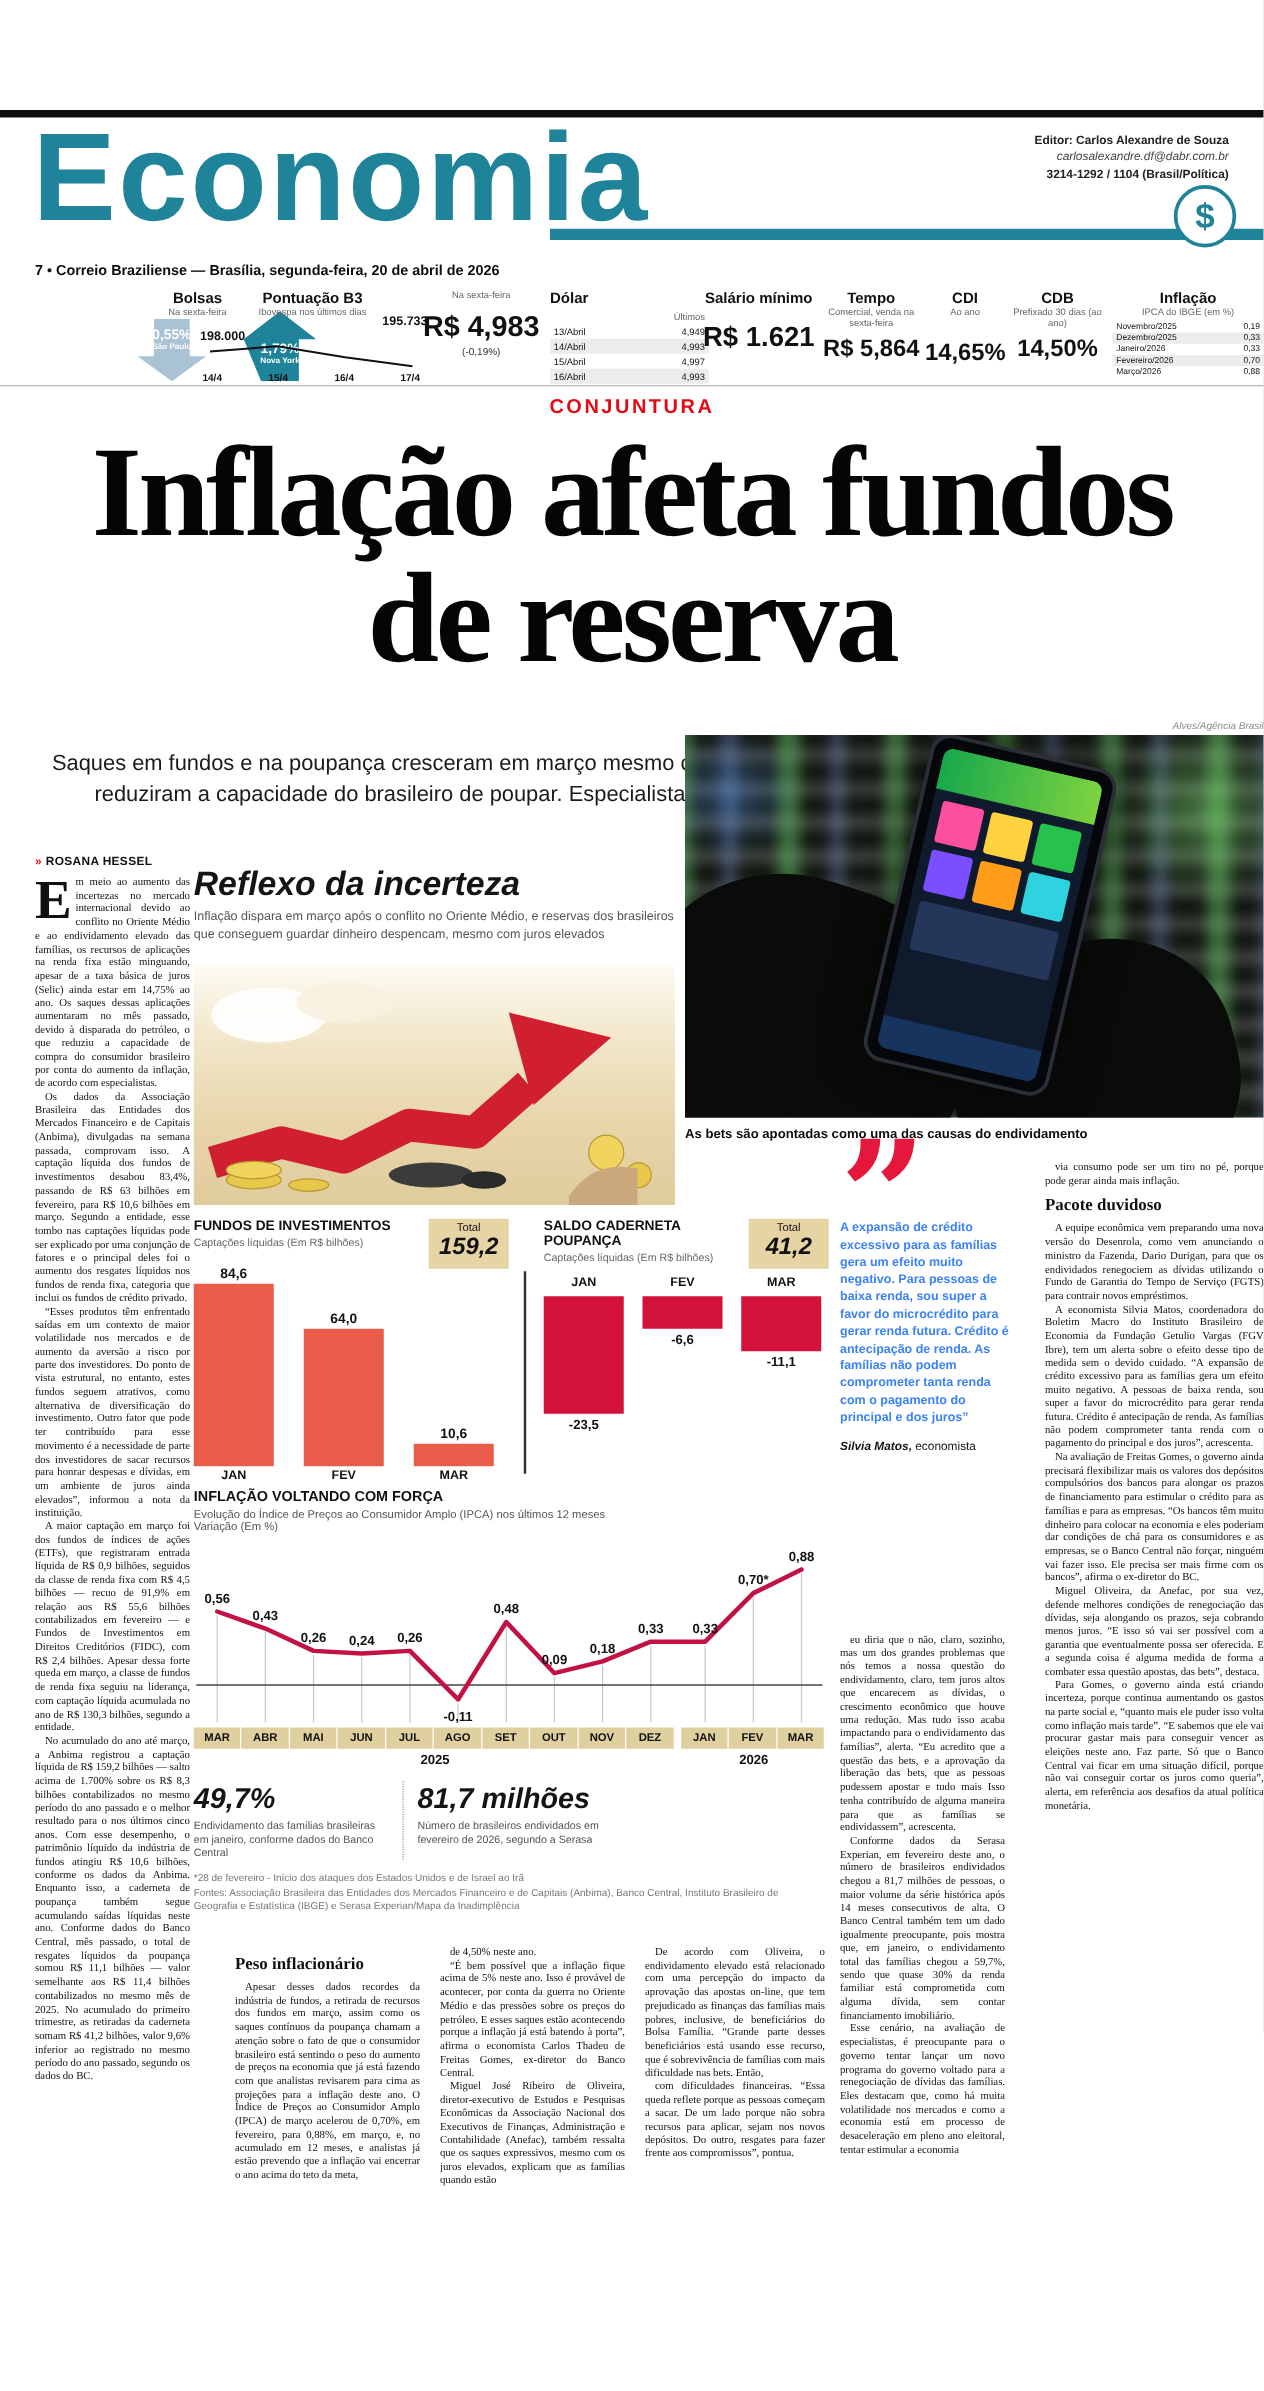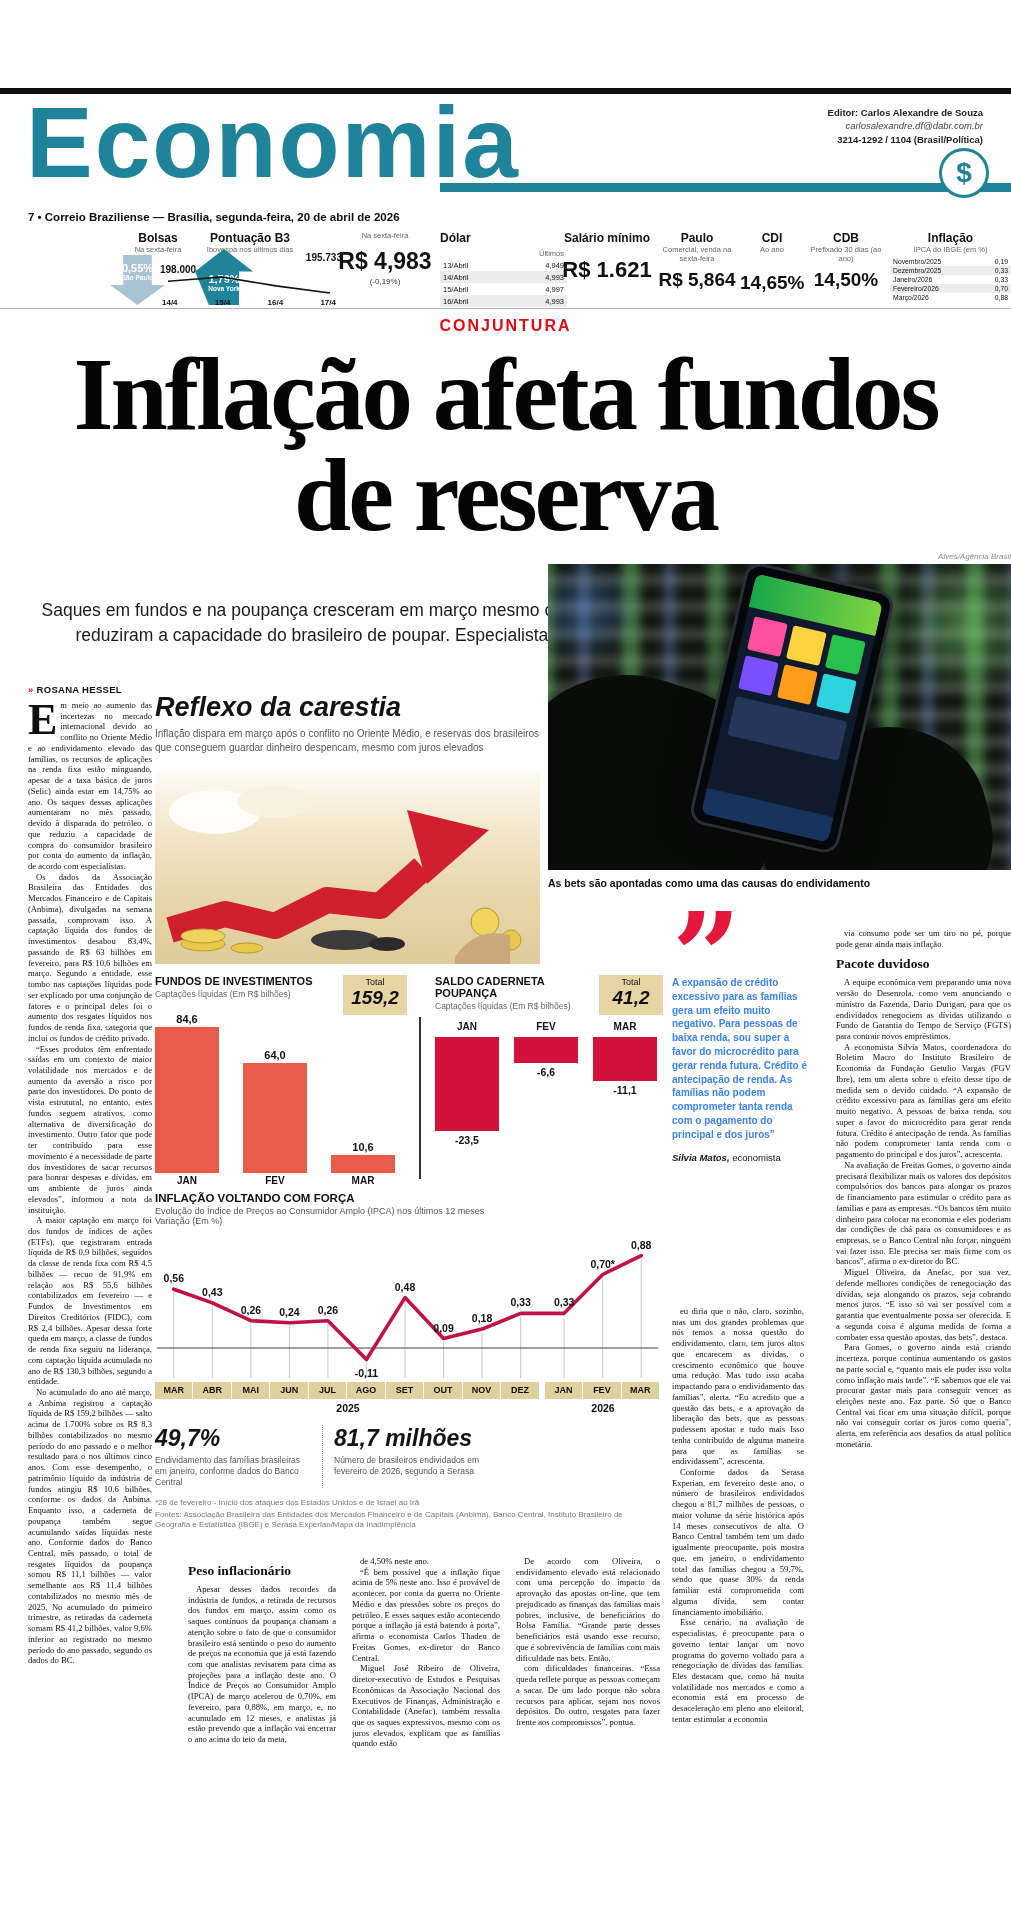--- a/index.html
+++ b/index.html
@@ -128,21 +128,21 @@
   .y2{flex:1;text-align:center;}
   .ig-stats{position:absolute;left:0;top:733px;width:508px;display:flex;}
   .stat{width:158px;padding-right:9px;}
   .stat + .stat{border-left:1px dotted #9a9a9a;padding-left:11px;}
   .stat-value{font-weight:bold;font-style:italic;font-size:23px;color:#141414;}
   .stat-desc{font-size:8.5px;line-height:1.3;color:#555;margin-top:3px;}
   .ig-footnote{position:absolute;left:0;top:806px;font-size:8px;color:#777;}
   .ig-sources{position:absolute;left:0;top:818px;width:505px;font-size:8px;line-height:1.3;color:#777;}
   
   #photo{position:absolute;left:548px;top:552px;width:463px;}
-  .credit{text-align:right;font-size:8px;font-style:italic;color:#8a8a8a;height:12px;}
+  .credit{text-align:right;font-size:8px;font-style:italic;color:#8a8a8a;height:12px;margin-top:24px;}
   .pimg{position:relative;width:463px;height:306px;background:#10150f;overflow:hidden;}
   .bokeh{position:absolute;inset:-12px;filter:blur(5px);
      background:
        radial-gradient(circle 70px at 88% 22%,rgba(130,230,120,.45),transparent 75px),
        radial-gradient(circle 50px at 10% 18%,rgba(90,160,255,.35),transparent 55px),
        repeating-linear-gradient(90deg,rgba(110,210,110,.45) 0 18px,rgba(8,14,8,0) 18px 42px,
           rgba(140,170,255,.30) 42px 54px,rgba(0,0,0,0) 54px 86px),
        repeating-linear-gradient(0deg,rgba(255,255,255,.22) 0 10px,rgba(0,0,0,0) 10px 27px);}
   .hand{position:absolute;background:#0a0c0a;border-radius:45%;}
   .hand-left{left:-40px;bottom:-50px;width:270px;height:240px;transform:rotate(18deg);}
@@ -247,21 +247,21 @@
           </div>
       </div>
     </div>
 
     <div class="ig-group g-salario">
       <div class="ind-title">Salário mínimo</div>
       <div class="big">R$ 1.621</div>
     </div>
 
     <div class="ig-group g-euro">
-      <div class="ind-title">Paulo</div>
+      <div class="ind-title">Tempo</div>
       <div class="ind-sub">Comercial, venda na sexta-feira</div>
       <div class="big">R$ 5,864</div>
     </div>
 
     <div class="ig-group g-cdi">
       <div class="ind-title">CDI</div>
       <div class="ind-sub">Ao ano</div>
       <div class="big">14,65%</div>
     </div>
 
@@ -338,21 +338,21 @@
       <p>via consumo pode ser um tiro no pé, porque pode gerar ainda mais inflação.</p>
       <div class="col-heading">Pacote duvidoso</div>
       <p>A equipe econômica vem preparando uma nova versão do Desenrola, como vem anunciando o ministro da Fazenda, Dario Durigan, para que os endividados renegociem as dívidas utilizando o Fundo de Garantia do Tempo de Serviço (FGTS) para contrair novos empréstimos.</p>
       <p>A economista Silvia Matos, coordenadora do Boletim Macro do Instituto Brasileiro de Economia da Fundação Getulio Vargas (FGV Ibre), tem um alerta sobre o efeito desse tipo de medida sem o devido cuidado. “A expansão de crédito excessivo para as famílias gera um efeito muito negativo. A pessoas de baixa renda, sou super a favor do microcrédito para gerar renda futura. Crédito é antecipação de renda. As famílias não podem comprometer tanta renda com o pagamento do principal e dos juros”, acrescenta.</p>
       <p>Na avaliação de Freitas Gomes, o governo ainda precisará flexibilizar mais os valores dos depósitos compulsórios dos bancos para alongar os prazos de financiamento para estimular o crédito para as famílias e para as empresas. “Os bancos têm muito dinheiro para colocar na economia e eles poderiam dar condições de chá para os consumidores e as empresas, se o Banco Central não forçar, ninguém vai fazer isso. Ele precisa ser mais firme com os bancos”, afirma o ex-diretor do BC.</p>
       <p>Miguel Oliveira, da Anefac, por sua vez, defende melhores condições de renegociação das dívidas, seja alongando os prazos, seja cobrando menos juros. “E isso só vai ser possível com a garantia que eventualmente possa ser oferecida. E a segunda coisa é alguma medida de forma a combater essa questão apostas, das bets”, destaca.</p>
       <p>Para Gomes, o governo ainda está criando incerteza, porque continua aumentando os gastos na parte social e, “quanto mais ele puder isso volta como inflação mais tarde”. “E sabemos que ele vai procurar gastar mais para conseguir vencer as eleições neste ano. Faz parte. Só que o Banco Central vai ficar em uma situação difícil, porque não vai conseguir cortar os juros como queria”, alerta, em referência aos desafios da atual política monetária.</p>
     </div>
 
   <section id="infographic">
-    <h3 class="ig-title">Reflexo da carestia</h3>
+    <h3 class="ig-title">Reflexo da incerteza</h3>
     <div class="ig-sub">Inflação dispara em março após o conflito no Oriente Médio, e reservas dos brasileiros que conseguem guardar dinheiro despencam, mesmo com juros elevados</div>
 
     <div class="illustration">
       <svg width="385" height="192" viewBox="0 0 385 192">
         <ellipse cx="60" cy="40" rx="46" ry="22" fill="#ffffff" opacity="0.9"></ellipse>
         <ellipse cx="120" cy="30" rx="38" ry="16" fill="#f7f1df" opacity="0.9"></ellipse>
         <polyline points="15,158 70,142 120,154 172,128 225,134 268,96" fill="none" stroke="#d02030" stroke-width="26" stroke-linejoin="round"></polyline>
         <polygon points="252,38 334,58 272,112" fill="#d02030"></polygon>
         <ellipse cx="190" cy="168" rx="34" ry="10" fill="#3b3b3b"></ellipse>
         <ellipse cx="232" cy="172" rx="18" ry="7" fill="#2b2b2b"></ellipse>

